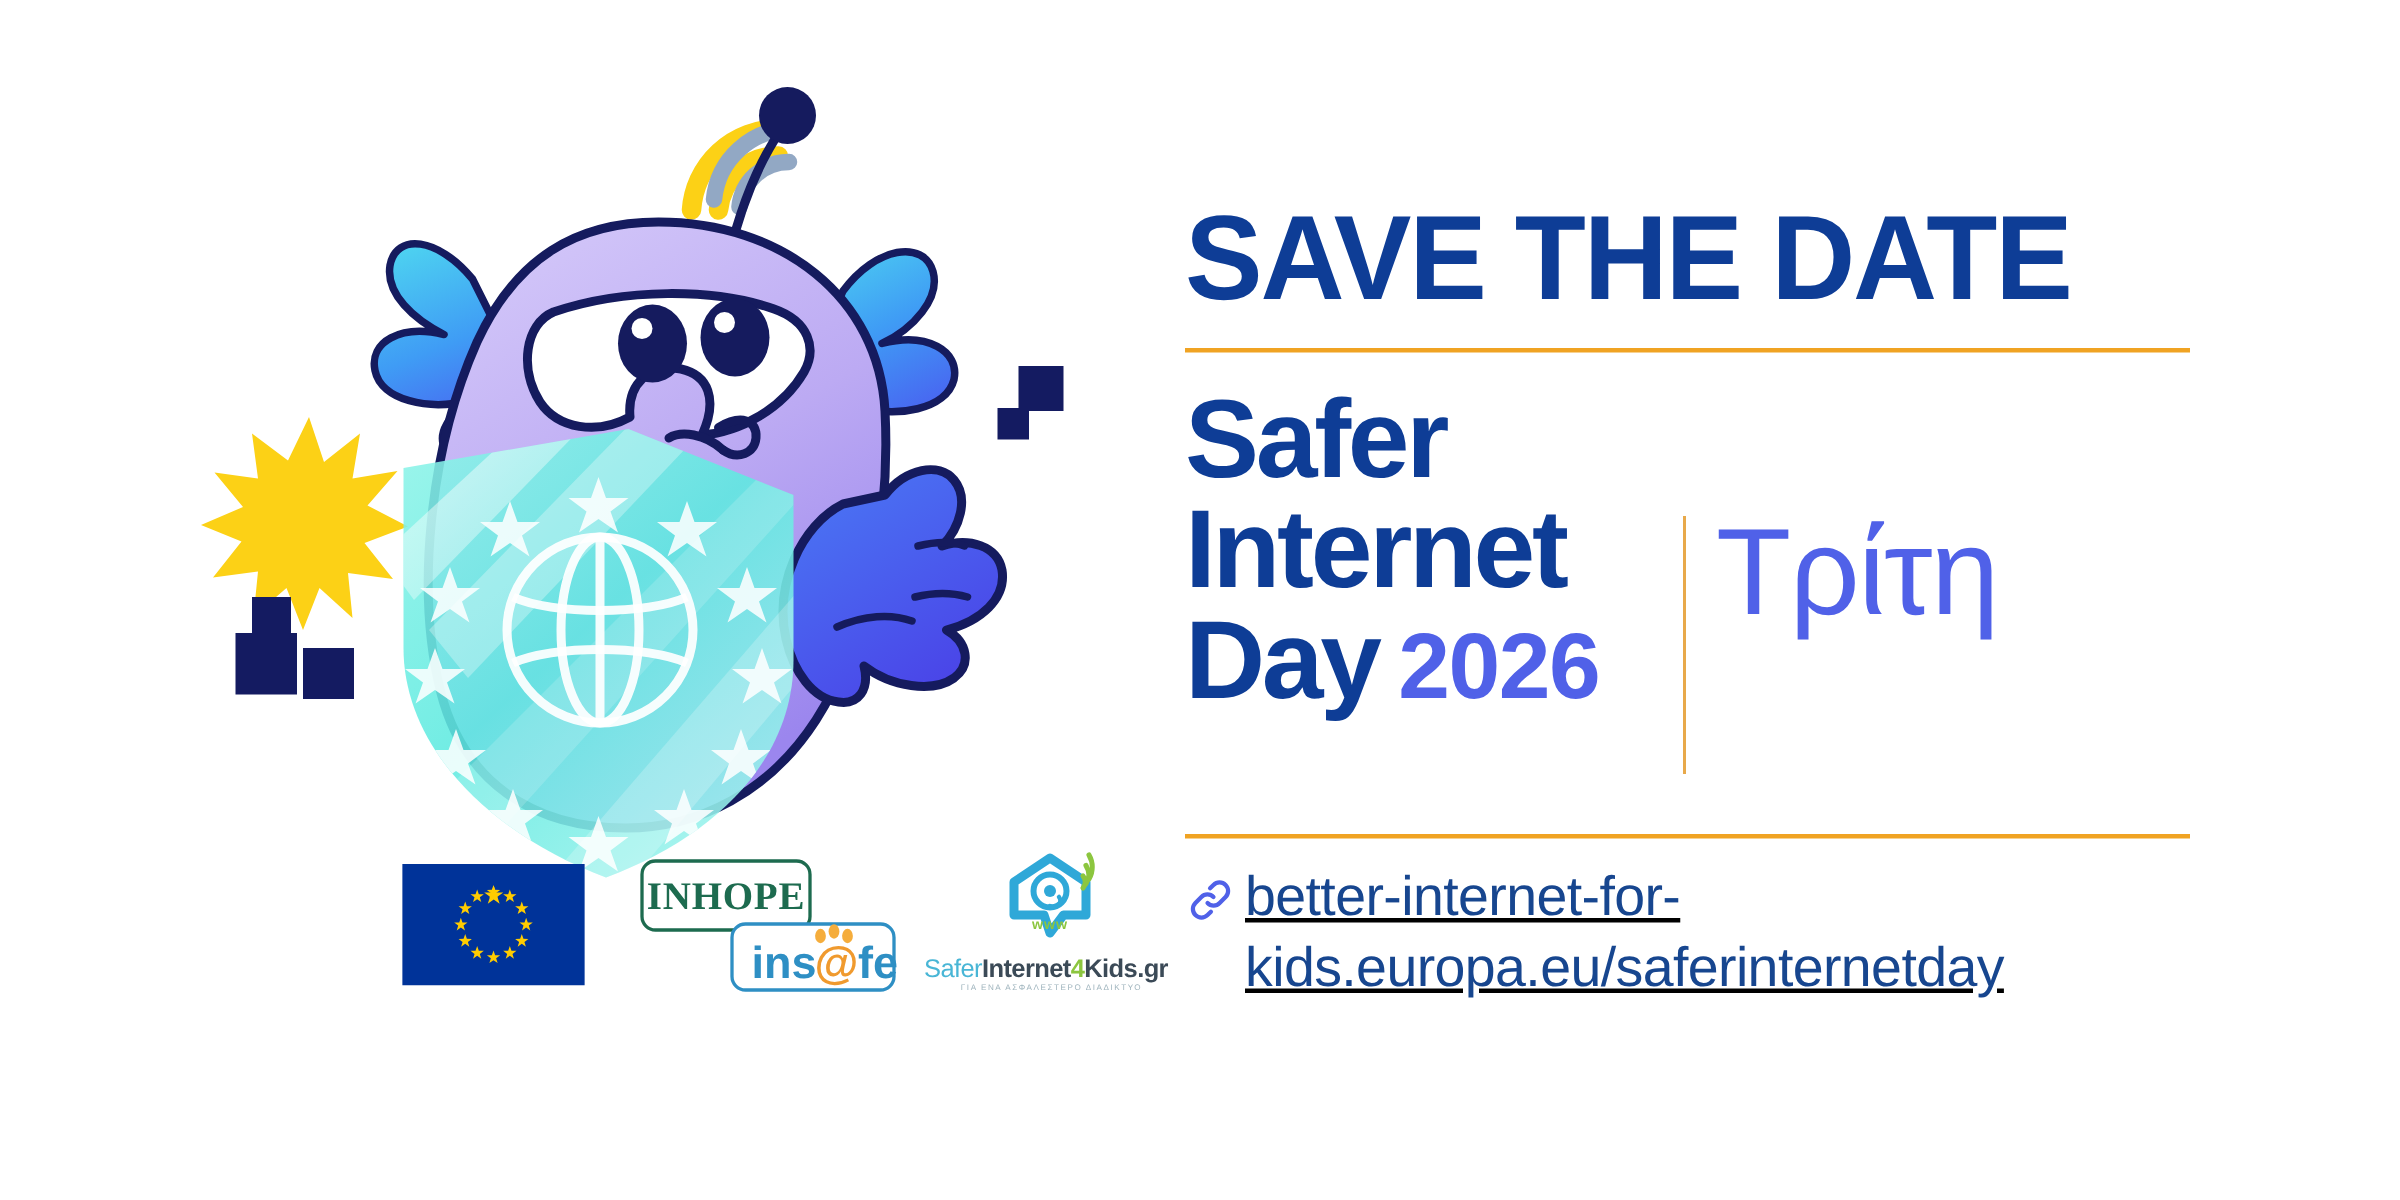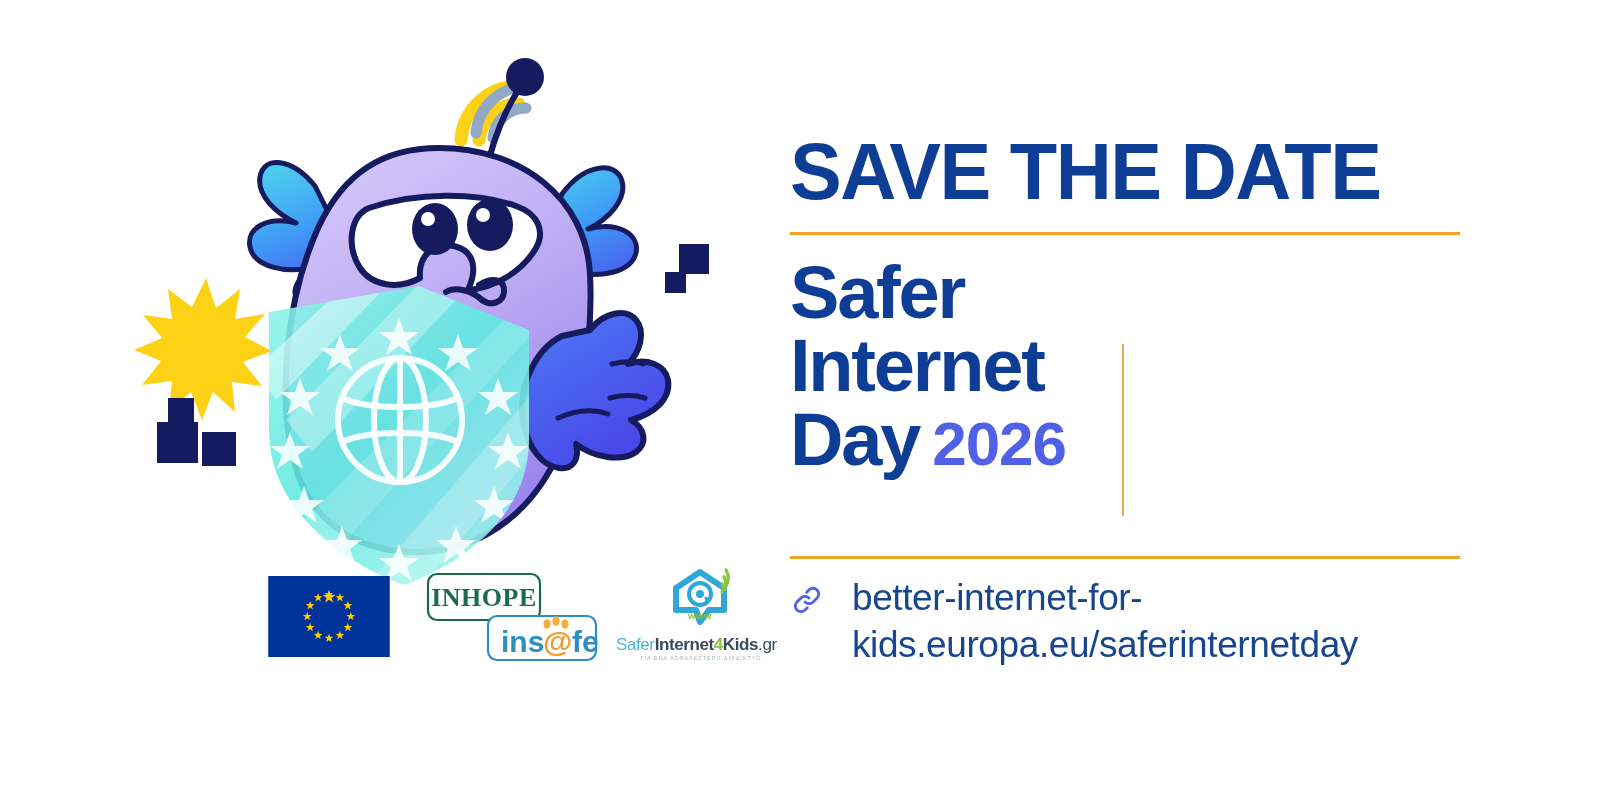--- a/index.html
+++ b/index.html
@@ -50,21 +50,21 @@
     font-family: "Liberation Sans", sans-serif;
     font-size: 17px;
     letter-spacing: -0.4px;
     white-space: nowrap;
     line-height: 1;
   }
   .si4k-w-safer  { color: #49b6d6; }
   .si4k-w-internet { color: #3b4a57; font-weight: 700; }
   .si4k-w-4      { color: #8cc63f; font-weight: 700; }
   .si4k-w-kids   { color: #3b4a57; font-weight: 700; }
-  .si4k-w-gr     { color: #3b4a57; font-weight: 400; }
+  .si4k-w-gr     { color: #3b4a57; font-weight: 700; }
   .si4k-tagline {
     margin-top: 3px;
     font-family: "Liberation Sans", sans-serif;
     font-size: 5.4px;
     letter-spacing: 1.05px;
     color: #9fb4bd;
     white-space: nowrap;
     text-align: center;
     line-height: 1;
   }
@@ -161,21 +161,22 @@
     margin-top: 4px;
   }
 
   #url-block {
     position: absolute;
     left: 2px;
     top: 574px;
     width: 700px;
     display: flex;
     align-items: flex-start;
-    gap: 28px;
+    gap: 6px;
+    text-decoration: underline;
   }
   #link-icon {
     flex: 0 0 auto;
     margin-top: 9px;
   }
   #url-text {
     font-family: "Liberation Sans", sans-serif;
     font-weight: 400;
     font-size: 37px;
     line-height: 1.28;
@@ -435,20 +436,21 @@
       <div class="sid-line">Safer</div>
       <div class="sid-line">Internet</div>
       <div class="sid-line">
         <span>Day</span><span class="sid-year">2026</span>
       </div>
     </div>
 
     <div id="date-divider"></div>
 
     <div id="date-block">
+      <div class="date-day">Τρίτη</div>
     </div>
 
     <div class="rule-orange" id="rule-bottom"></div>
 
     <div id="url-block">
       <span id="link-icon">
         <svg width="34" height="34" viewBox="0 0 24 24" fill="none" stroke="#5061e8" stroke-width="2" stroke-linecap="round">
           <path d="M10.6 13.4a4 4 0 0 0 5.7 0l2.8-2.8a4 4 0 1 0-5.7-5.7l-1.6 1.6"></path>
           <path d="M13.4 10.6a4 4 0 0 0-5.7 0l-2.8 2.8a4 4 0 1 0 5.7 5.7l1.6-1.6"></path>
         </svg>

